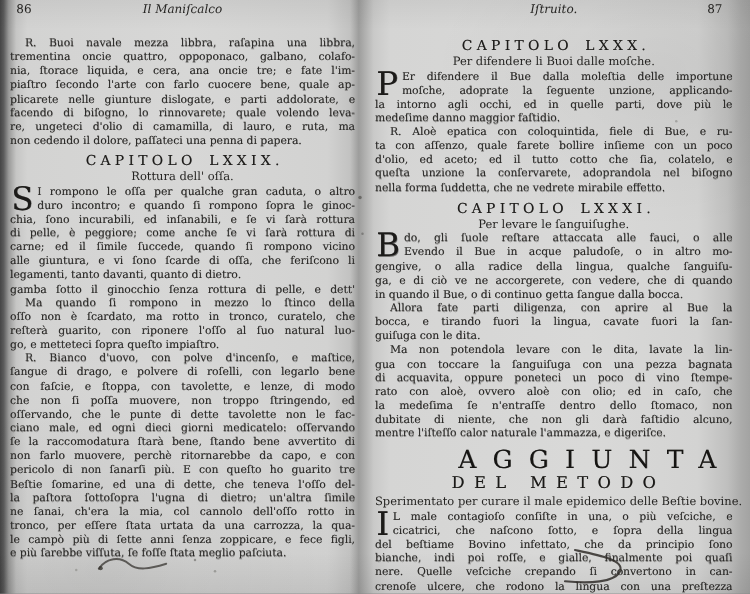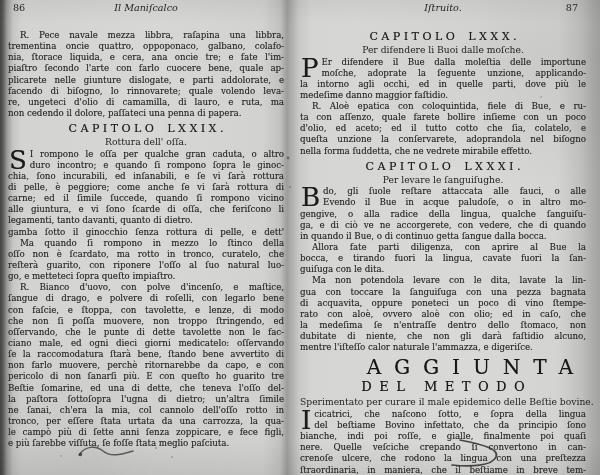--- a/index.html
+++ b/index.html
@@ -66,21 +66,21 @@
 
 <div class="scan">
 
   <div class="page left">
     <div class="phead">
       <span class="pnum pl">86</span>
       <span class="rtitle">Il Maniſcalco</span>
     </div>
     <div class="pbody">
         <div class="para">
-          <div class="line find">R. Pece navale mezza libbra, raſapina una libbra,</div>
+          <div class="line find">R. Buoi navale mezza libbra, raſapina una libbra,</div>
           <div class="line">trementina oncie quattro, oppoponaco, galbano, colafo-</div>
           <div class="line">nia, ſtorace liquida, e cera, ana oncie tre; e fate l'im-</div>
           <div class="line">piaſtro ſecondo l'arte con farlo cuocere bene, quale ap-</div>
           <div class="line">plicarete nelle giunture dislogate, e parti addolorate, e</div>
           <div class="line">facendo di biſogno, lo rinnovarete; quale volendo leva-</div>
           <div class="line">re, ungeteci d'olio di camamilla, di lauro, e ruta, ma</div>
           <div class="line last">non cedendo il dolore, paſſateci una penna di papera.</div>
         </div>
         <div class="chapter">CAPITOLO LXXIX.</div>
         <div class="subtitle">Rottura dell' oſſa.</div>
@@ -165,20 +165,21 @@
           <div class="line">rato con aloè, ovvero aloè con olio; ed in caſo, che</div>
           <div class="line">la medeſima ſe n'entraſſe dentro dello ſtomaco, non</div>
           <div class="line">dubitate di niente, che non gli darà faſtidio alcuno,</div>
           <div class="line last">mentre l'iſteſſo calor naturale l'ammazza, e digeriſce.</div>
         </div>
         <div class="bigtitle">AGGIUNTA</div>
         <div class="medtitle">DEL METODO</div>
         <div class="subtitle">Sperimentato per curare il male epidemico delle Beſtie bovine.</div>
         <div class="para">
           <span class="dropcap">I</span>
+          <div class="line">L male contagioſo conſiſte in una, o più veſciche, e</div>
           <div class="line">cicatrici, che naſcono ſotto, e ſopra della lingua</div>
           <div class="line">del beſtiame Bovino infettato, che da principio ſono</div>
           <div class="line">bianche, indi poi roſſe, e gialle, finalmente poi quaſi</div>
           <div class="line">nere. Quelle veſciche crepando ſi convertono in can-</div>
           <div class="line">crenoſe ulcere, che rodono la lingua con una preſtezza</div>
           <div class="line">ſtraordinaria, in maniera, che il beſtiame in breve tem-</div>
         </div>
       </div>
   </div>
 

